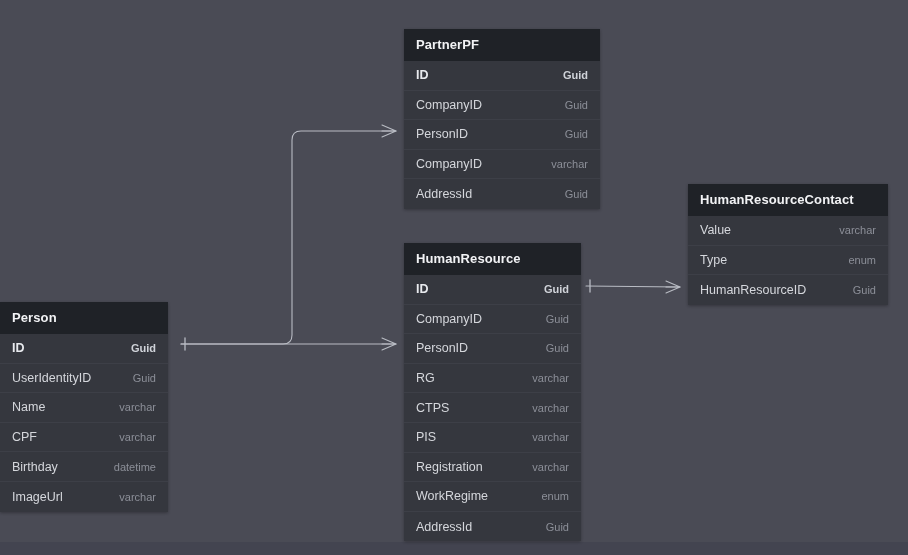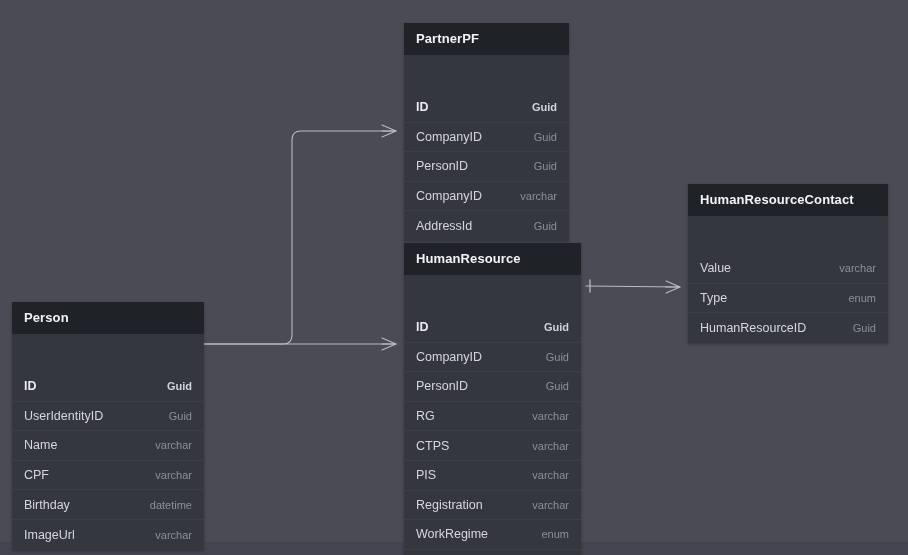--- a/index.html
+++ b/index.html
@@ -40,21 +40,20 @@
     background: #1f2227;
     color: #f2f3f5;
     font-size: 13px;
     font-weight: bold;
     padding: 8px 12px 9px 12px;
     letter-spacing: 0.1px;
     white-space: nowrap;
   }
   .entity-rows {
     padding: 0;
-    margin-top: 38px;
   }
   .attr-row {
     display: flex;
     justify-content: space-between;
     align-items: center;
     padding: 0 12px;
     height: 29.6px;
     box-sizing: border-box;
     border-bottom: 1px solid #3d3f47;
     white-space: nowrap;
@@ -103,21 +102,21 @@
 
       <g>
         <path d="M 586 286 L 680 287"></path>
         <path d="M 590 280 L 590 292" stroke-width="1.3"></path>
         <path d="M 680 287 L 666 281 M 680 287 L 666 287 M 680 287 L 666 293"></path>
       </g>
 
     </g>
   </svg>
 
-  <div class="entity" style="left:12px; top:302px; width:192px;">
+  <div class="entity" style="left:0; top:302px; width:168px;">
     <div class="entity-header">Person</div>
     <div class="entity-rows">
       <div class="attr-row is-key">
         <span class="attr-name">ID</span>
         <span class="attr-type">Guid</span>
       </div>
       <div class="attr-row">
         <span class="attr-name">UserIdentityID</span>
         <span class="attr-type">Guid</span>
       </div>
@@ -133,21 +132,21 @@
         <span class="attr-name">Birthday</span>
         <span class="attr-type">datetime</span>
       </div>
       <div class="attr-row">
         <span class="attr-name">ImageUrl</span>
         <span class="attr-type">varchar</span>
       </div>
     </div>
   </div>
 
-  <div class="entity" style="left:404px; top:23px; width:165px;">
+  <div class="entity" style="left:404px; top:29px; width:196px;">
     <div class="entity-header">PartnerPF</div>
     <div class="entity-rows">
       <div class="attr-row is-key">
         <span class="attr-name">ID</span>
         <span class="attr-type">Guid</span>
       </div>
       <div class="attr-row">
         <span class="attr-name">CompanyID</span>
         <span class="attr-type">Guid</span>
       </div>

